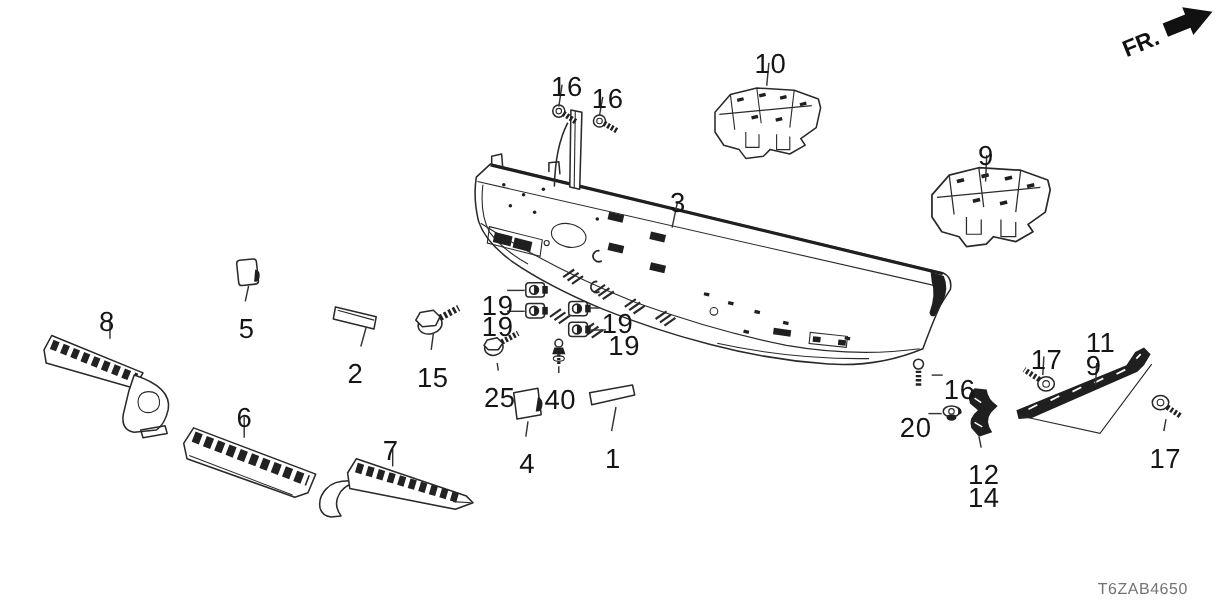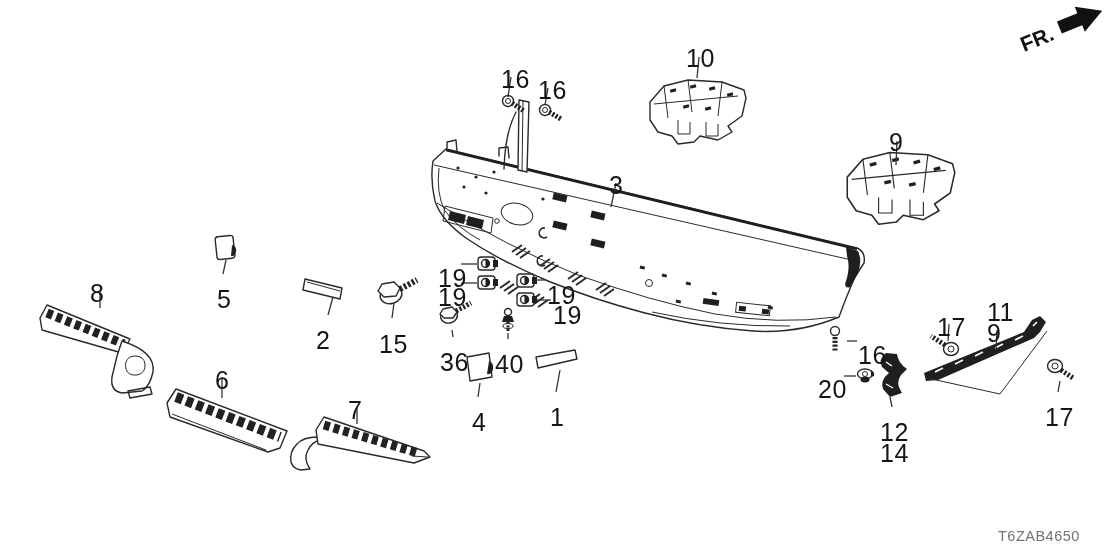--- a/index.html
+++ b/index.html
@@ -256,21 +256,21 @@
   <div class="callout" style="left:538px;top:66px">16</div>
   <div class="callout" style="left:686px;top:34px">10</div>
   <div class="callout" style="left:889px;top:118px">9</div>
   <div class="callout" style="left:609px;top:161px">3</div>
   <div class="callout" style="left:90px;top:269px">8</div>
   <div class="callout" style="left:217px;top:275px">5</div>
   <div class="callout" style="left:316px;top:316px">2</div>
   <div class="callout" style="left:215px;top:356px">6</div>
   <div class="callout" style="left:348px;top:386px">7</div>
   <div class="callout" style="left:379px;top:320px">15</div>
-  <div class="callout" style="left:440px;top:338px">36</div>
+  <div class="callout" style="left:440px;top:338px">25</div>
   <div class="callout" style="left:438px;top:254px">19</div>
   <div class="callout" style="left:438px;top:273px">19</div>
   <div class="callout" style="left:547px;top:271px">19</div>
   <div class="callout" style="left:553px;top:291px">19</div>
   <div class="callout" style="left:495px;top:340px">40</div>
   <div class="callout" style="left:472px;top:398px">4</div>
   <div class="callout" style="left:550px;top:393px">1</div>
   <div class="callout" style="left:858px;top:331px">16</div>
   <div class="callout" style="left:818px;top:365px">20</div>
   <div class="callout" style="left:880px;top:408px">12</div>

